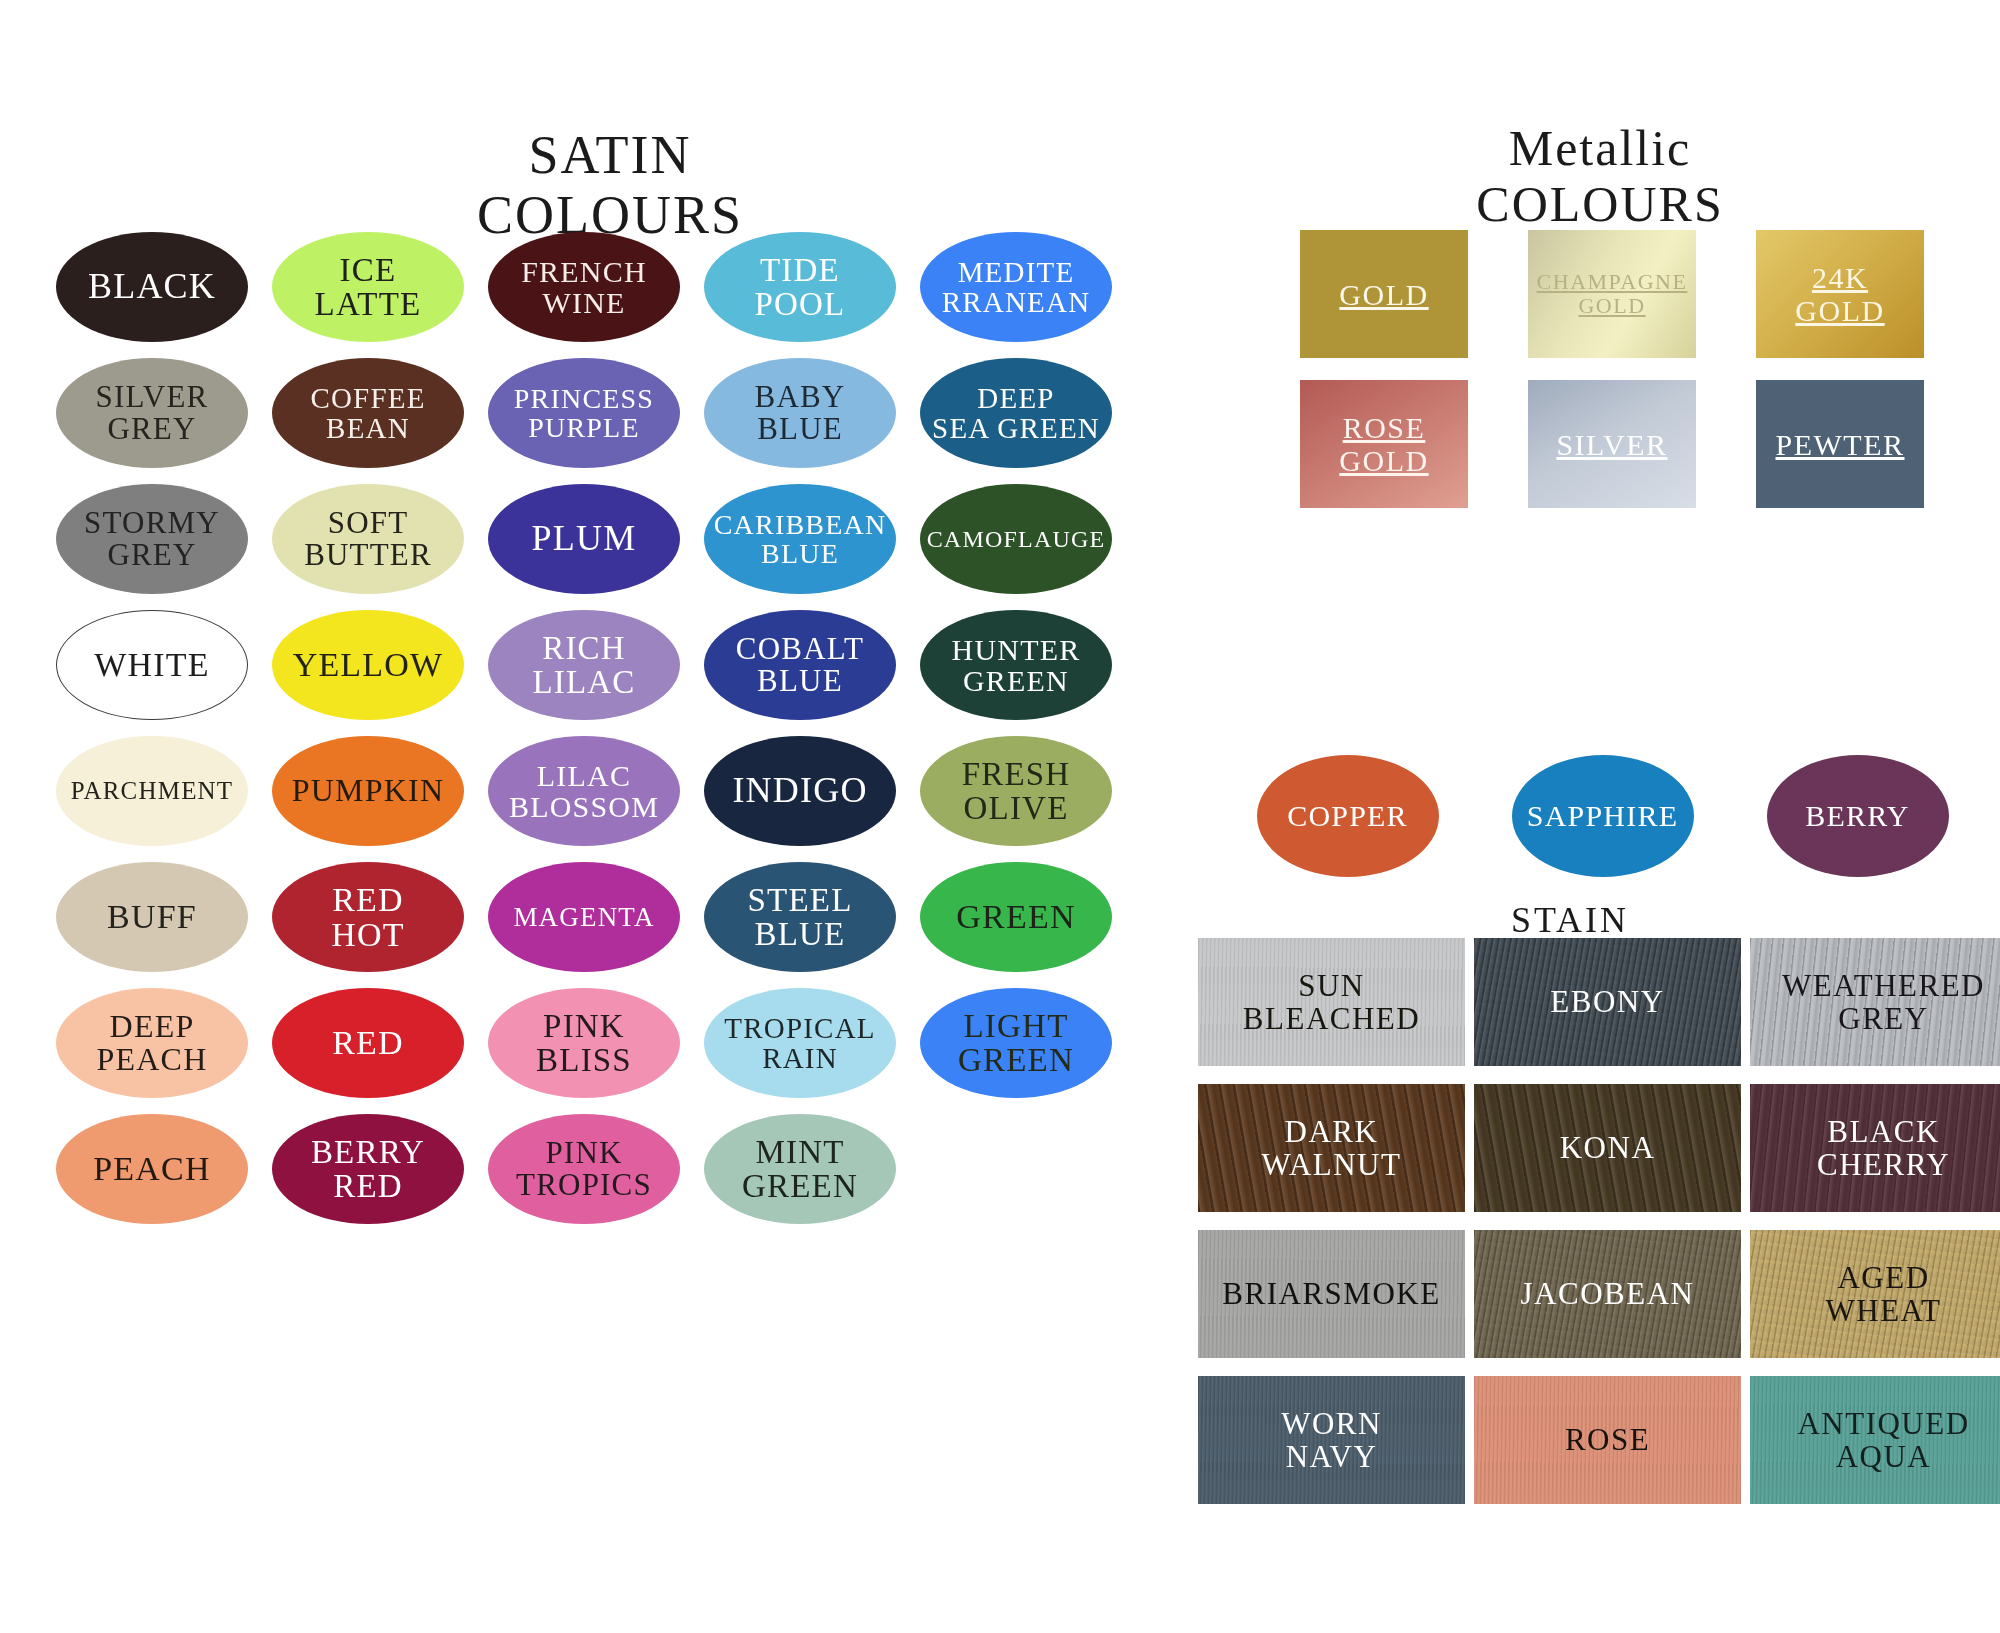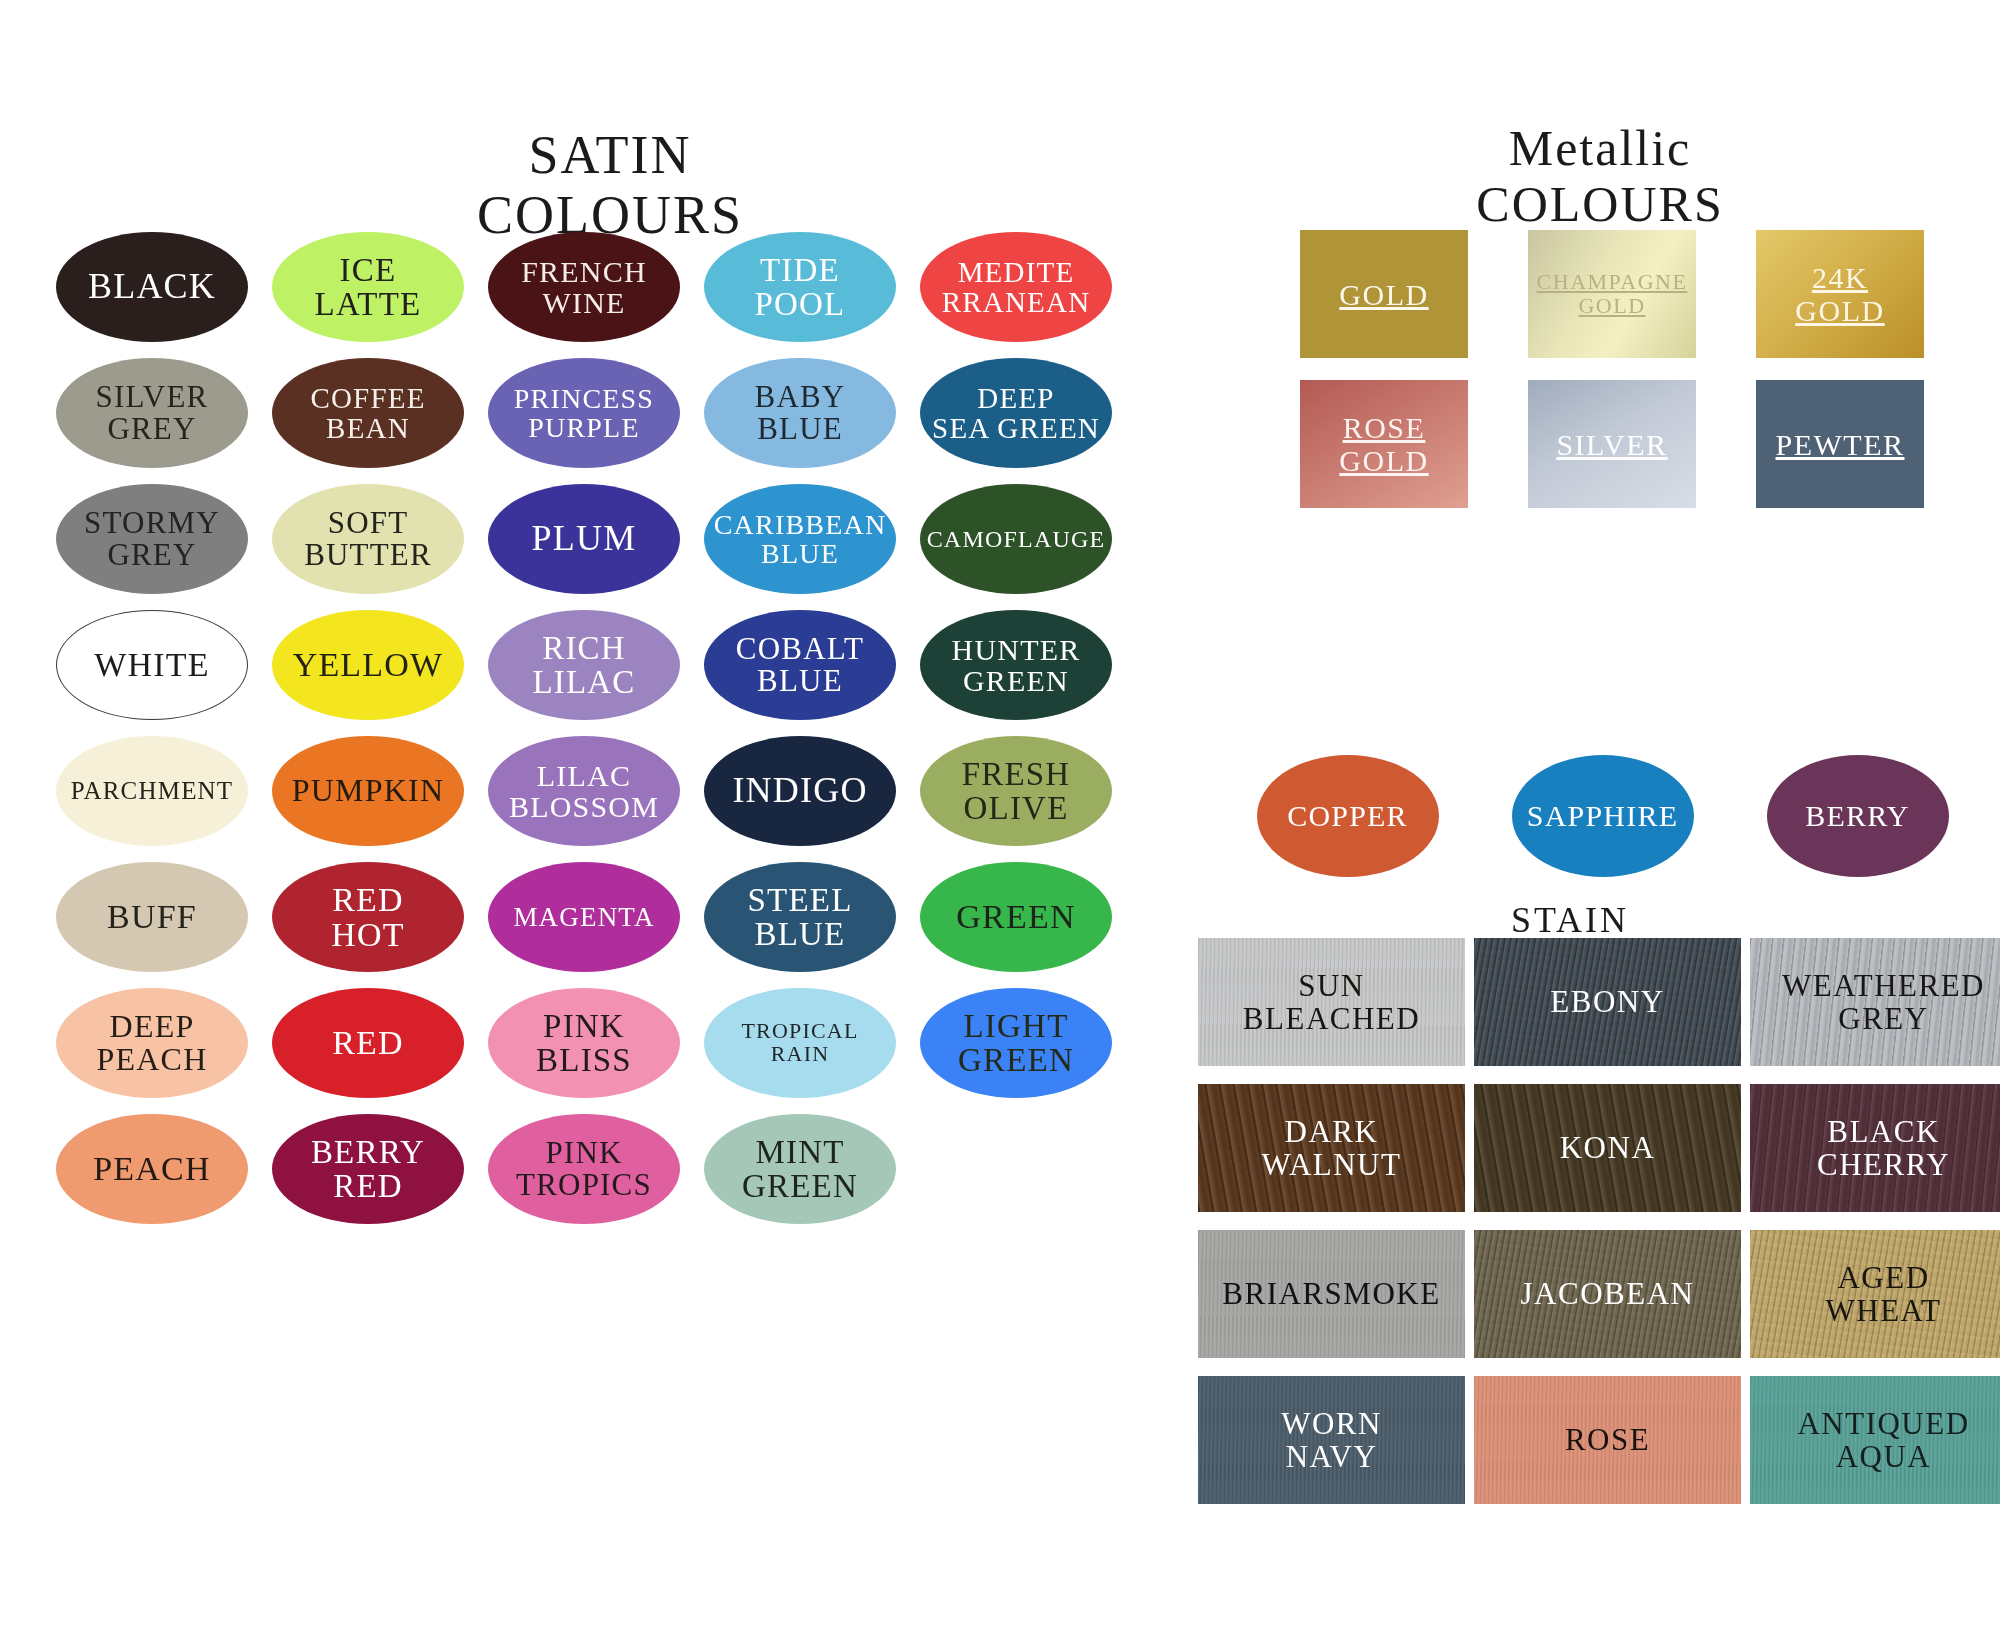--- a/index.html
+++ b/index.html
@@ -105,21 +105,21 @@
       </div>
       <div class="scell">
         <div class="oval" style="background: rgb(88, 187, 216); color: rgb(255, 255, 255);">
           <span style="font-size: 33px;">
             <div>TIDE</div>
             <div>POOL</div>
           </span>
         </div>
       </div>
       <div class="scell">
-        <div class="oval" style="background: #ef4444; color: rgb(255, 255, 255);">
+        <div class="oval" style="background: #3b82f6; color: rgb(255, 255, 255);">
           <span style="font-size: 29px;">
             <div>MEDITE</div>
             <div>RRANEAN</div>
           </span>
         </div>
       </div>
     </div>
     <div class="srow">
       <div class="scell">
         <div class="oval" style="background: rgb(157, 155, 141); color: rgb(38, 36, 31);">
@@ -339,21 +339,21 @@
       <div class="scell">
         <div class="oval" style="background: rgb(243, 145, 178); color: rgb(35, 26, 29);">
           <span style="font-size: 33px;">
             <div>PINK</div>
             <div>BLISS</div>
           </span>
         </div>
       </div>
       <div class="scell">
         <div class="oval" style="background: rgb(166, 220, 237); color: rgb(31, 38, 40);">
-          <span style="font-size: 22px;">
+          <span style="font-size: 29px;">
             <div>TROPICAL</div>
             <div>RAIN</div>
           </span>
         </div>
       </div>
       <div class="scell">
         <div class="oval" style="background: #3b82f6; color: rgb(35, 42, 24);">
           <span style="font-size: 33px;">
             <div>LIGHT</div>
             <div>GREEN</div>

